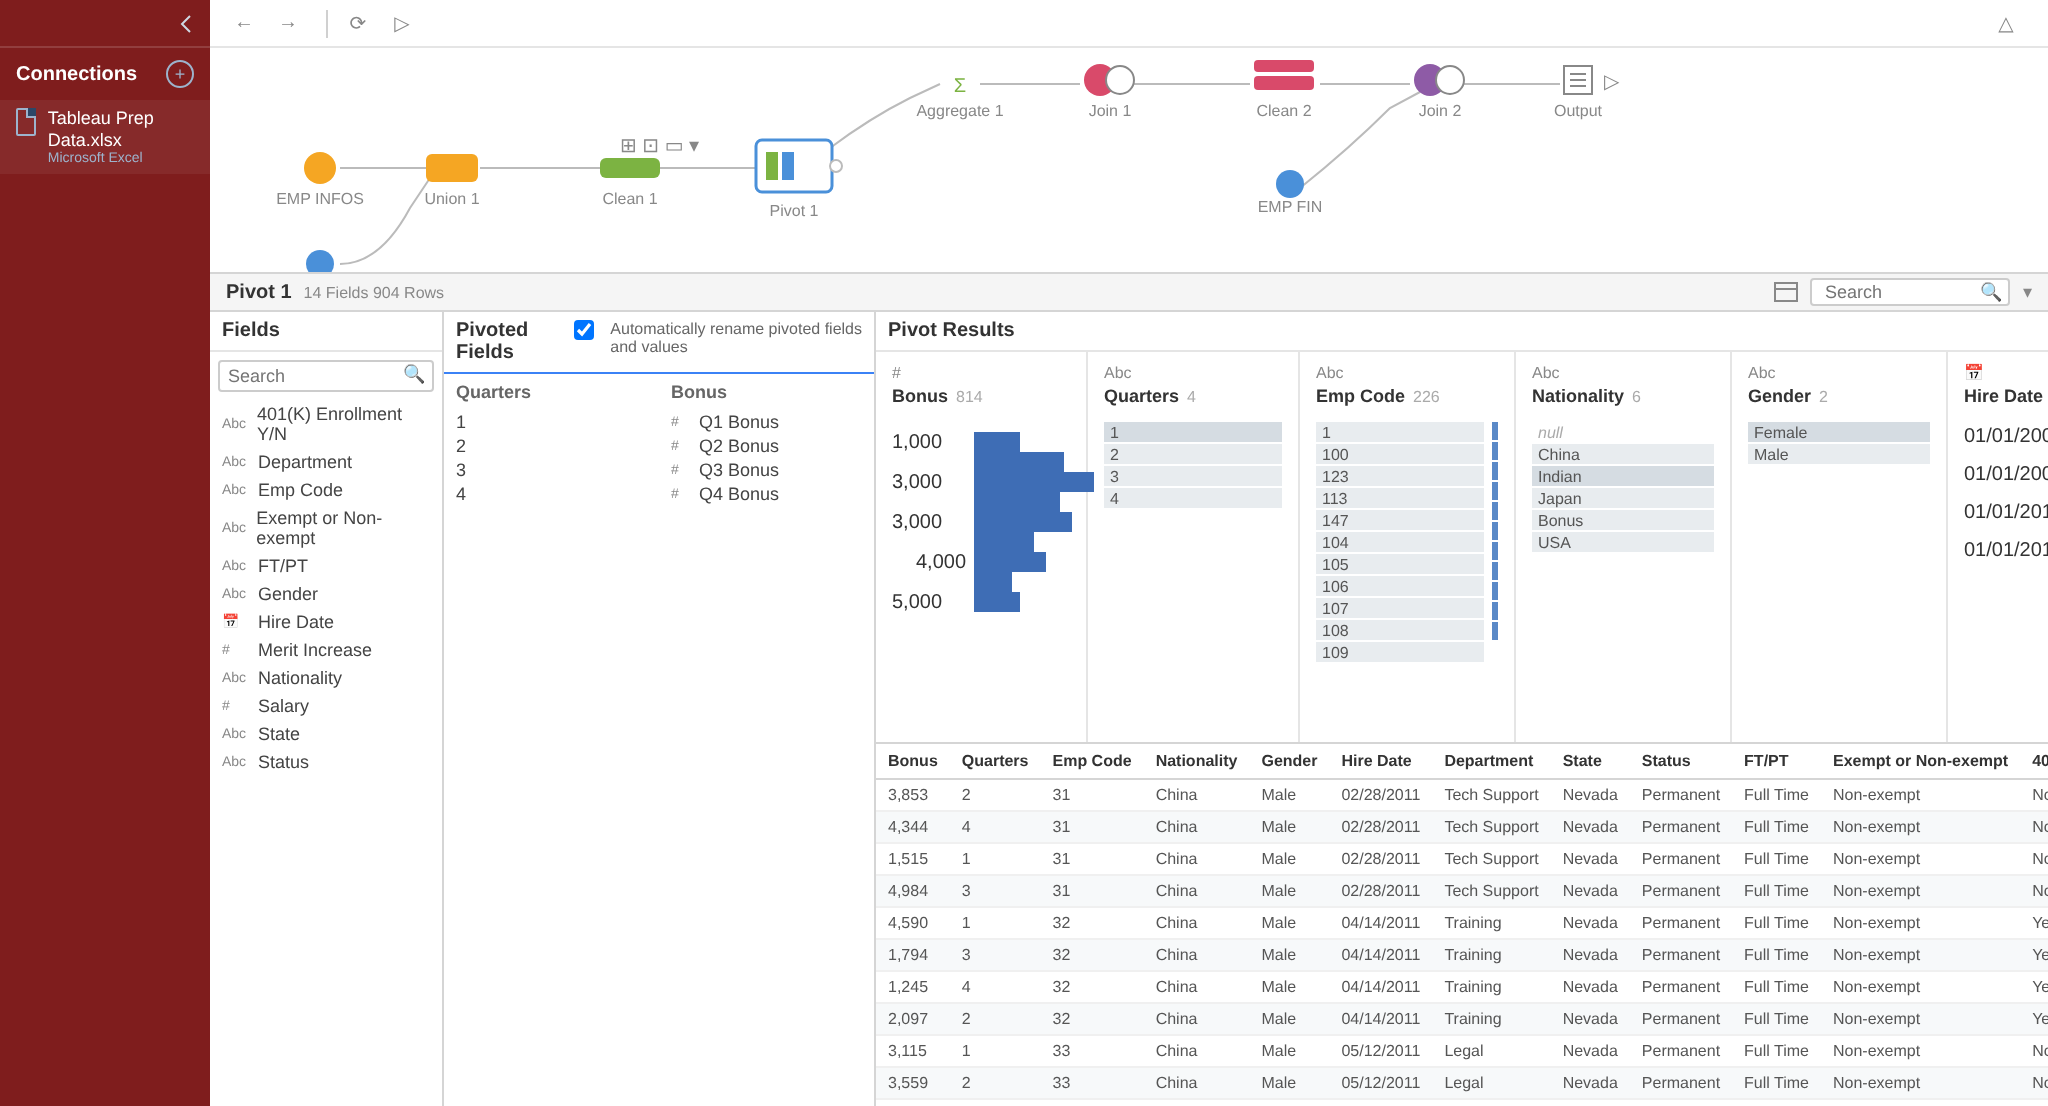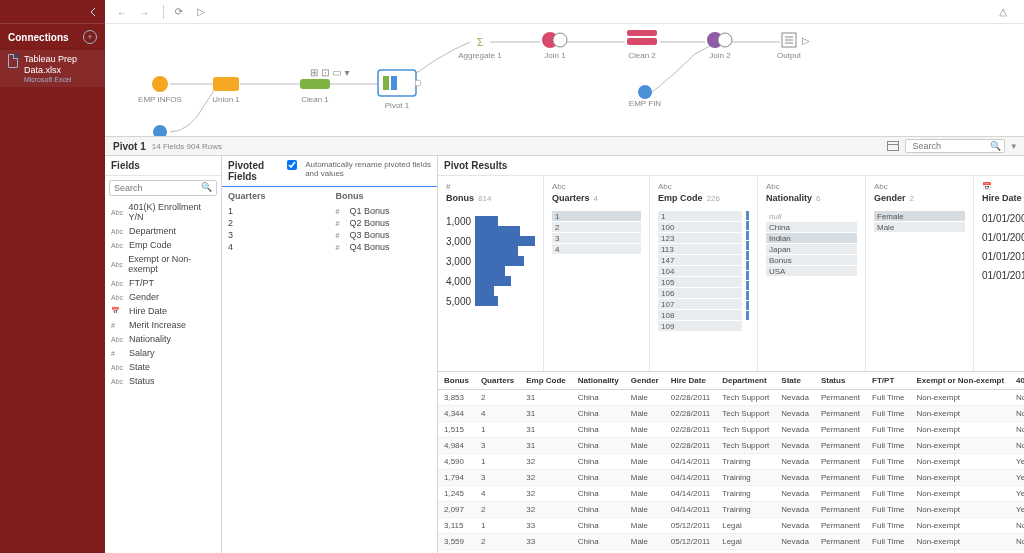--- a/index.html
+++ b/index.html
@@ -277,21 +277,21 @@
         <div class="ty">#</div>
         <div class="tt">
             <span class="n">Bonus</span>
             <span class="c">814</span>
           </div>
         <div class="hist">
           <div class="lbls" id="bonus-lbls">
               <span style="height: 20px;">1,000</span>
               <span style="height: 20px;">3,000</span>
               <span style="height: 20px;">3,000</span>
-              <span style="height: 20px;">4,000</span>
+              <span style="height: 20px; margin-left: 12px;">4,000</span>
               <span style="height: 20px;">5,000</span>
             </div>
           <div class="bars" id="bonus-bars">
               <div class="bar" style="width: 23.25px;"></div>
               <div class="bar" style="width: 45px;"></div>
               <div class="bar" style="width: 60px;"></div>
               <div class="bar" style="width: 43.125px;"></div>
               <div class="bar" style="width: 48.75px;"></div>
               <div class="bar" style="width: 30px;"></div>
               <div class="bar" style="width: 35.625px;"></div>

